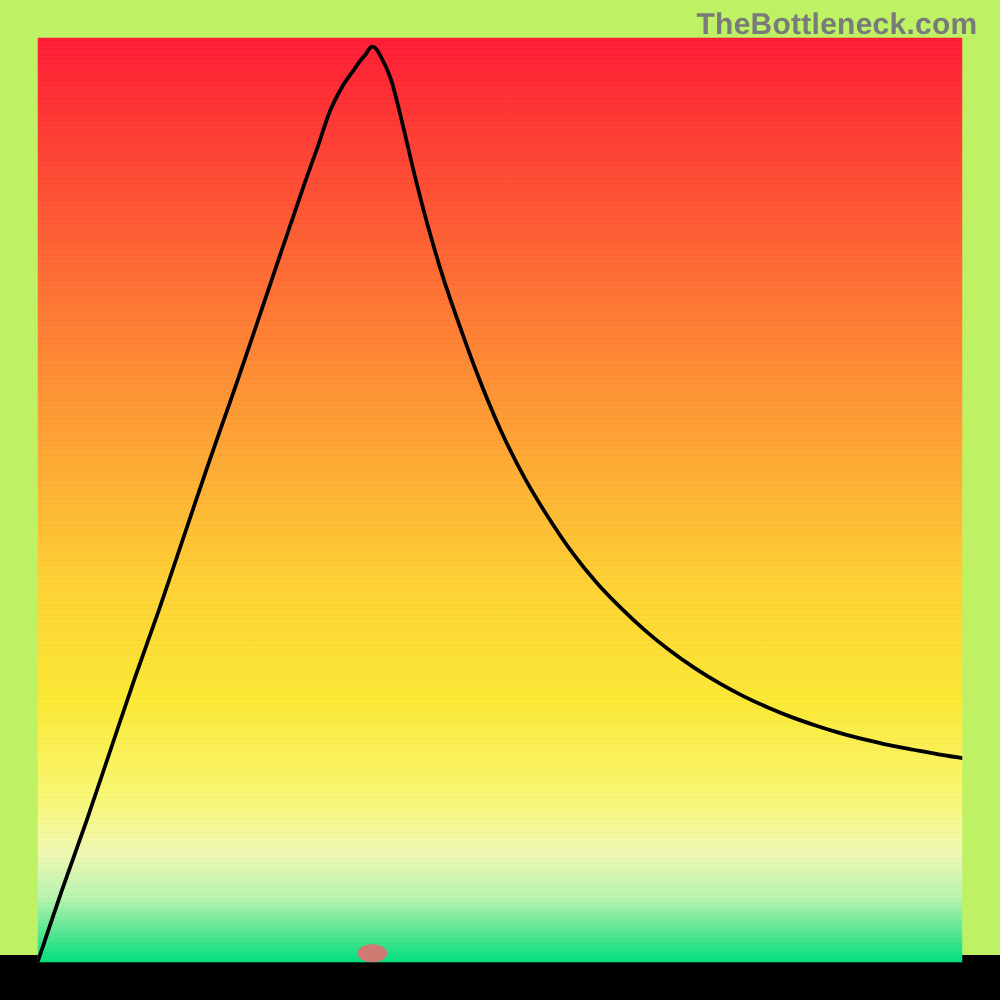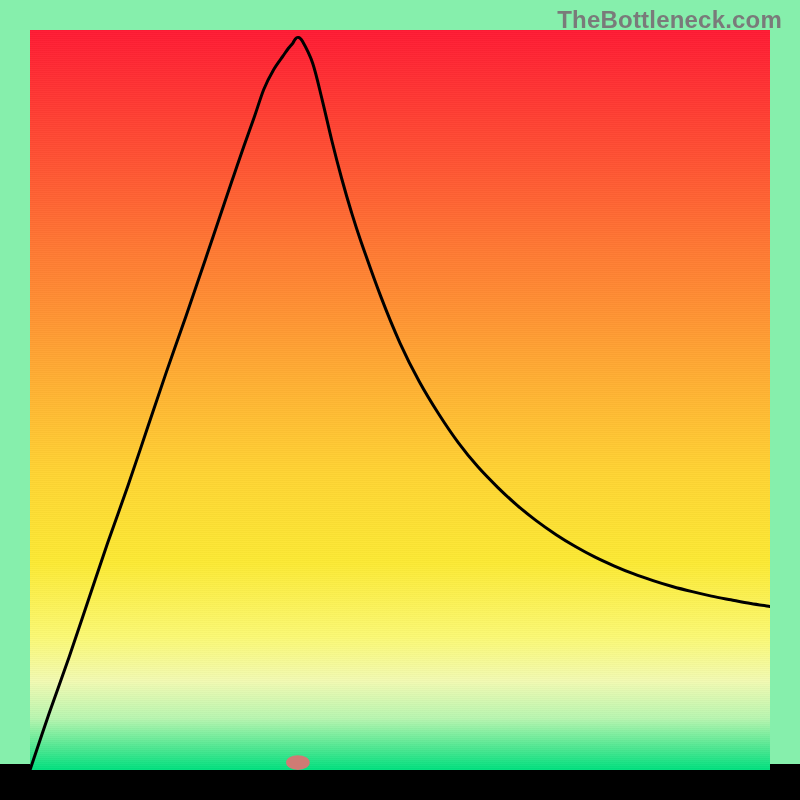--- a/index.html
+++ b/index.html
@@ -1,21 +1,21 @@
 <!DOCTYPE html>
 <html><head>
 <meta charset="utf-8">
 <style>
   * { margin: 0; padding: 0; box-sizing: border-box; }
   html, body { width: 800px; height: 800px; overflow: hidden; background: #000; }
   .frame {
     position: relative;
     width: 800px;
     height: 764px;
-    background: #86efac;
+    background: #bef264;
   }
   .watermark {
     position: absolute;
     top: 6px;
     right: 18px;
     font-family: Arial, Helvetica, sans-serif;
     font-size: 24px;
     font-weight: 600;
     color: #7a7a7a;
     letter-spacing: 0.2px;

